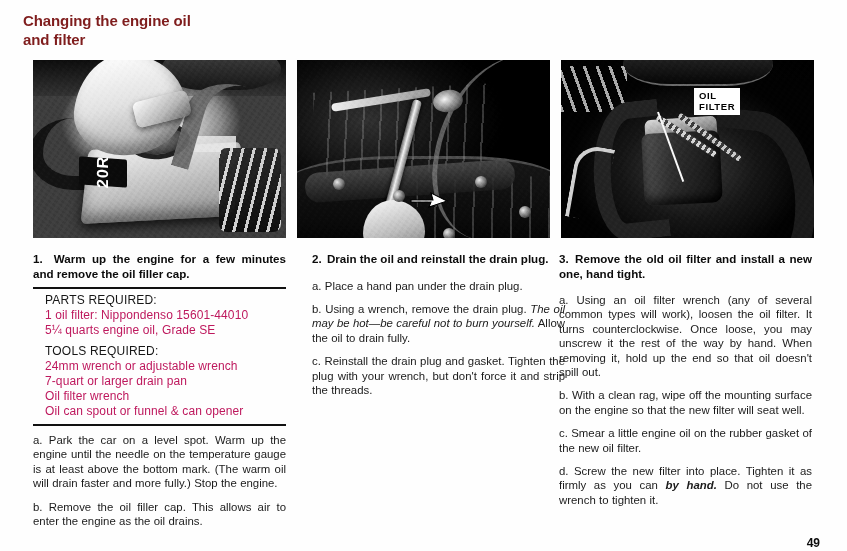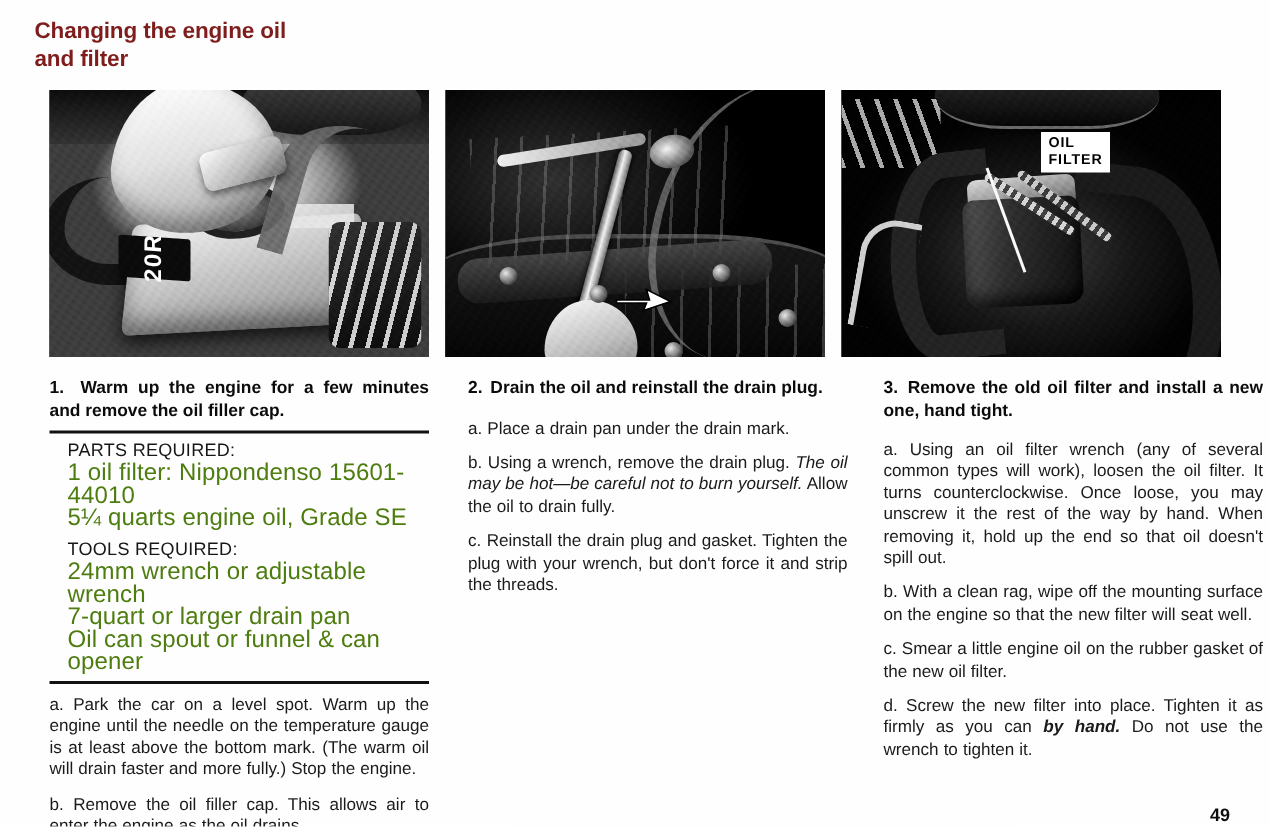--- a/index.html
+++ b/index.html
@@ -374,21 +374,21 @@
   }
 
   
   .body-col {
     position: absolute;
     top: 252px;
     width: 253px;
   }
   .bc1 { left: 33px; }
   .bc2 { left: 312px; }
-  .bc3 { left: 589px; }
+  .bc3 { left: 559px; }
 
   .step-head {
     font-size: 11.6px;
     font-weight: bold;
     line-height: 14.5px;
     color: #0b0b0b;
     margin: 0 0 6px 0;
     text-align: justify;
     text-align-last: left;
   }
@@ -416,23 +416,23 @@
     padding: 4px 0 5px 0;
   }
   .reqbox .grouping { padding-left: 12px; }
   .req-title {
     font-size: 12px;
     line-height: 15px;
     color: #161616;
     letter-spacing: .2px;
   }
   .req-line {
-    font-size: 16px;
+    font-size: 12px;
     line-height: 15px;
-    color: #4d7c0f;
+    color: #be185d;
     letter-spacing: .1px;
   }
   .req-gap { height: 6px; }
 
   .afterbox { margin-top: 7px; }
 
   
   .pageno {
     position: absolute;
     right: 27px;
@@ -520,37 +520,38 @@
 
     <div class="reqbox">
       <div class="grouping">
         <div class="req-title">PARTS REQUIRED:</div>
         <div class="req-line">1 oil filter: Nippondenso 15601-44010</div>
         <div class="req-line">5¼ quarts engine oil, Grade SE</div>
         <div class="req-gap"></div>
         <div class="req-title">TOOLS REQUIRED:</div>
         <div class="req-line">24mm wrench or adjustable wrench</div>
         <div class="req-line">7-quart or larger drain pan</div>
+        <div class="req-line">Oil filter wrench</div>
         <div class="req-line">Oil can spout or funnel &amp; can opener</div>
       </div>
     </div>
 
     <div class="afterbox">
       <p class="para">a. Park the car on a level spot. Warm up the engine until the needle on the temperature gauge is at least above the bottom mark. (The warm oil will drain faster and more fully.) Stop the engine.</p>
       <p class="para">b. Remove the oil filler cap. This allows air to enter the engine as the oil drains.</p>
     </div>
   </div>
 
   <div class="body-col bc2">
     <div class="step-head">
       <span class="num">2.</span>
       <span>Drain the oil and reinstall the drain plug.</span>
     </div>
 
-    <p class="para" style="margin-top:12px;">a. Place a drain pan under the drain mark.</p>
+    <p class="para" style="margin-top:12px;">a. Place a hand pan under the drain plug.</p>
 
     <p class="para"><span>b. Using a wrench, remove the drain plug. </span><i>The oil may be hot—be careful not to burn yourself.</i><span> Allow the oil to drain fully.</span></p>
 
     <p class="para">c. Reinstall the drain plug and gasket. Tighten the plug with your wrench, but don't force it and strip the threads.</p>
   </div>
 
   <div class="body-col bc3">
     <div class="step-head">
       <span class="num">3.</span>
       <span>Remove the old oil filter and install a new one, hand tight.</span>

